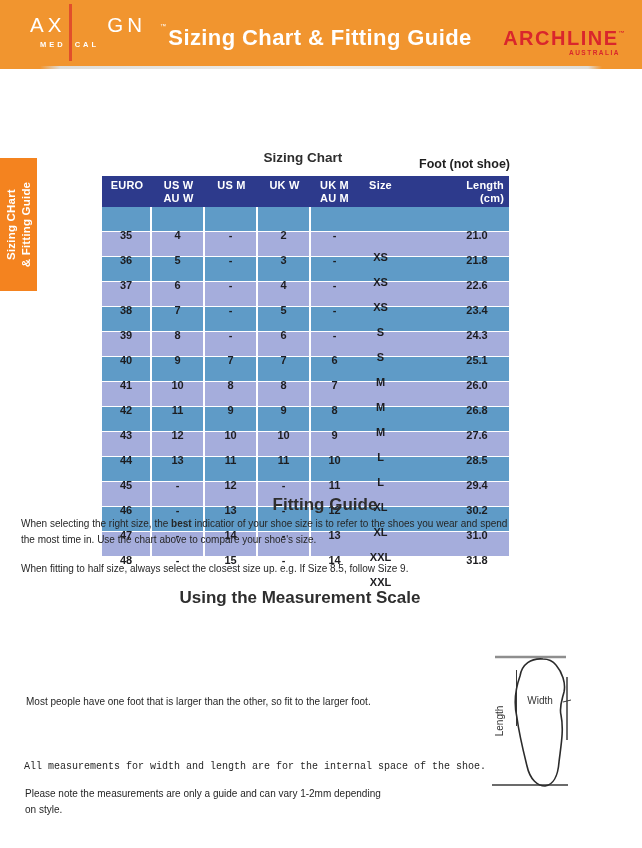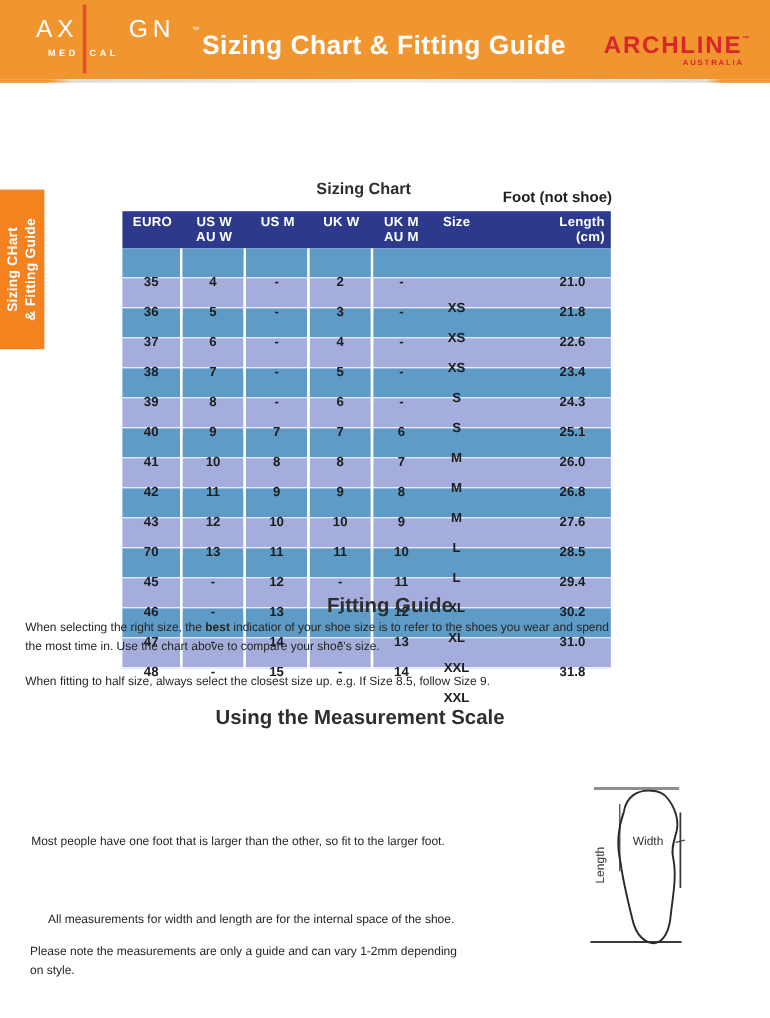--- a/index.html
+++ b/index.html
@@ -70,21 +70,21 @@
         color:#2e2e2e; width:400px; }
   .fitting-title { left:125px; top:495px; }
   .measure-title { left:100px; top:588px; }
   .para { position:absolute; white-space:pre; font-size:10px; color:#262626;
           line-height:16px; }
   .p1 { left:21px; top:516px; }
   .p2 { left:21px; top:561px; }
   .m1 { left:22px; top:611px; }
   .m2 { left:24px; top:636px; }
   .m3 { left:26px; top:694px; }
-  .m4 { left:40px; top:759px; }
+  .m4 { left:24px; top:759px;font-family:Liberation Mono, monospace; }
   .m5 { left:25px; top:786px; }
   
   .diagram { position:absolute; left:483px; top:648px; }
   .diagram text { font-family:"Liberation Sans", sans-serif; font-size:10px; fill:#333; }
 </style>
 </head>
 <body>
 
 <div class="page">
 
@@ -233,21 +233,21 @@
         <div class="t-row row-a">
           <div class="tc c0 sep">43</div>
           <div class="tc c1 sep">12</div>
           <div class="tc c2 sep">10</div>
           <div class="tc c3 sep">10</div>
           <div class="tc c4">9</div>
           <div class="tc c5">L</div>
           <div class="tc c6">27.6</div>
         </div>
         <div class="t-row row-b">
-          <div class="tc c0 sep">70</div>
+          <div class="tc c0 sep">44</div>
           <div class="tc c1 sep">13</div>
           <div class="tc c2 sep">11</div>
           <div class="tc c3 sep">11</div>
           <div class="tc c4">10</div>
           <div class="tc c5">L</div>
           <div class="tc c6">28.5</div>
         </div>
         <div class="t-row row-a">
           <div class="tc c0 sep">45</div>
           <div class="tc c1 sep">-</div>

